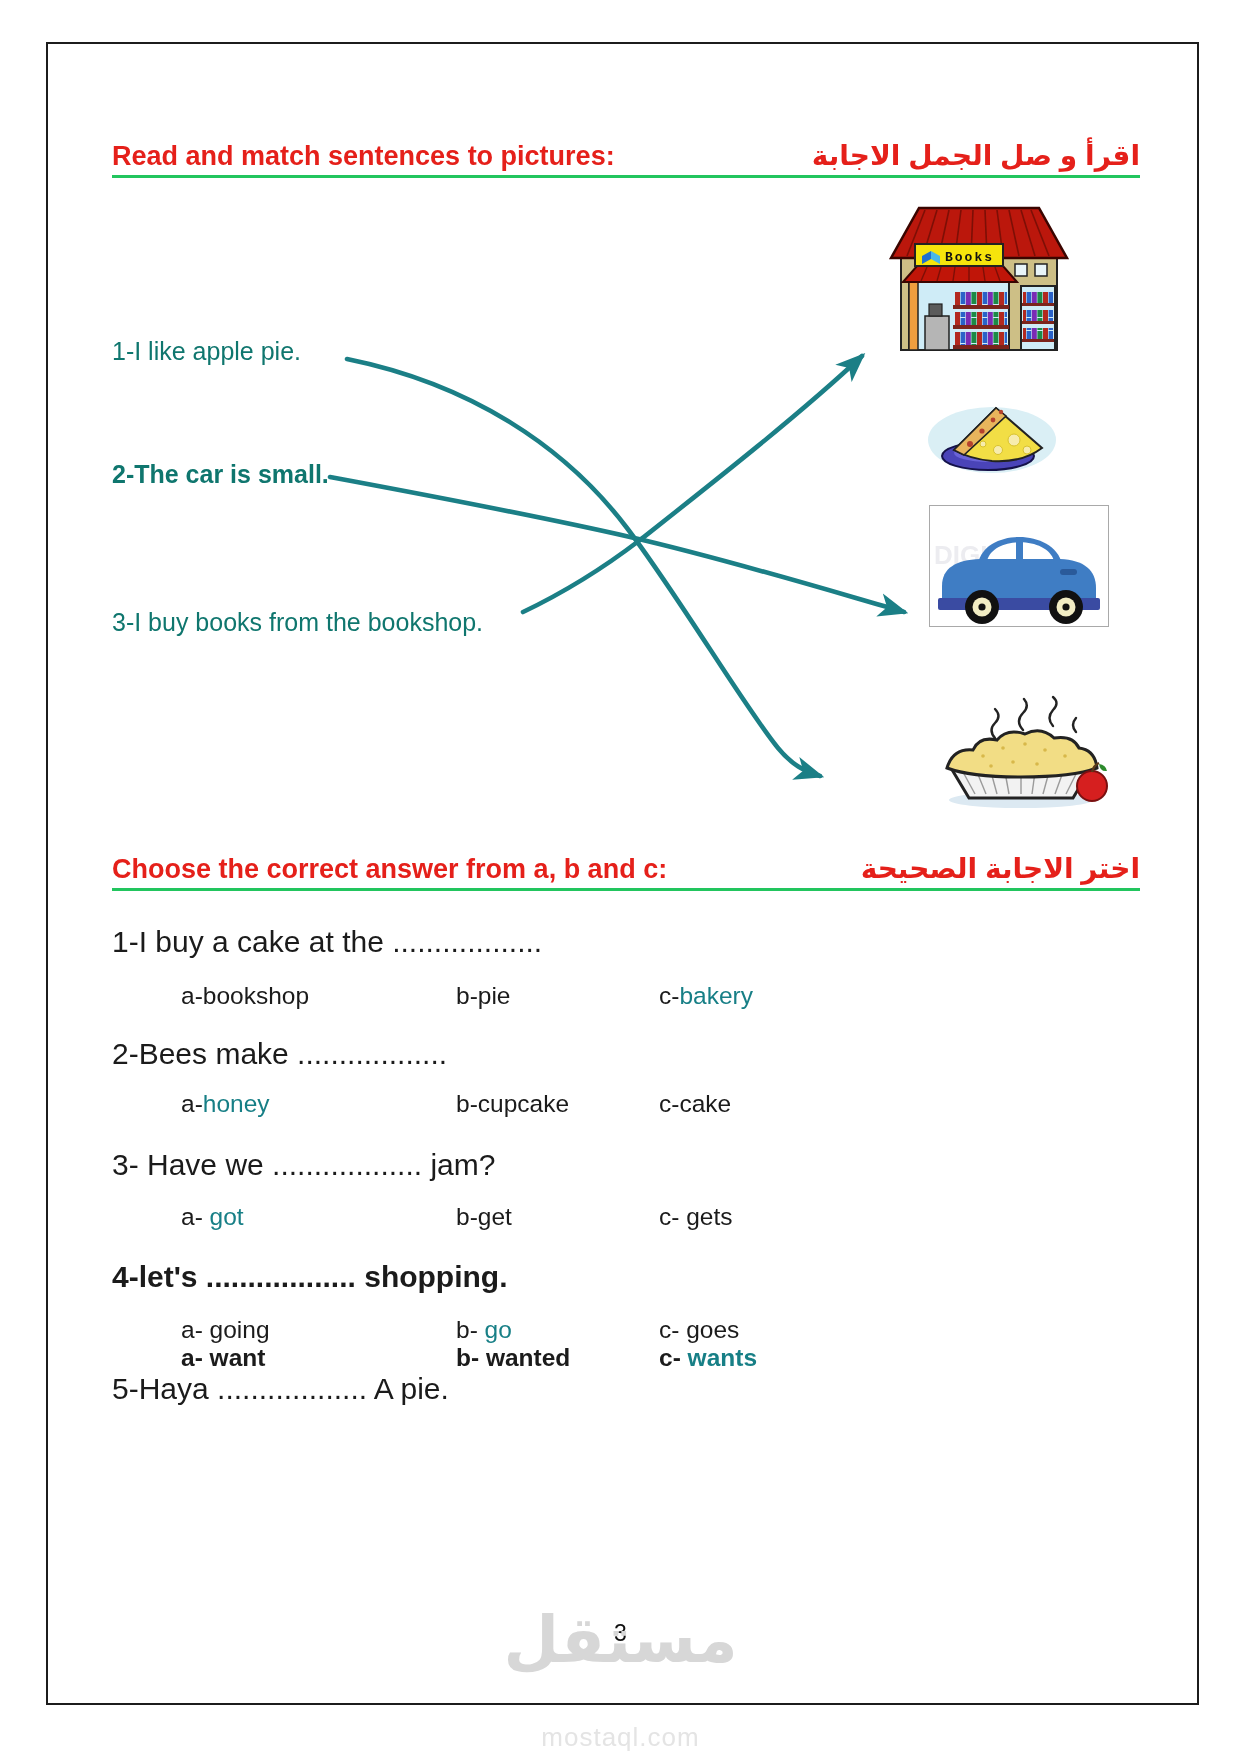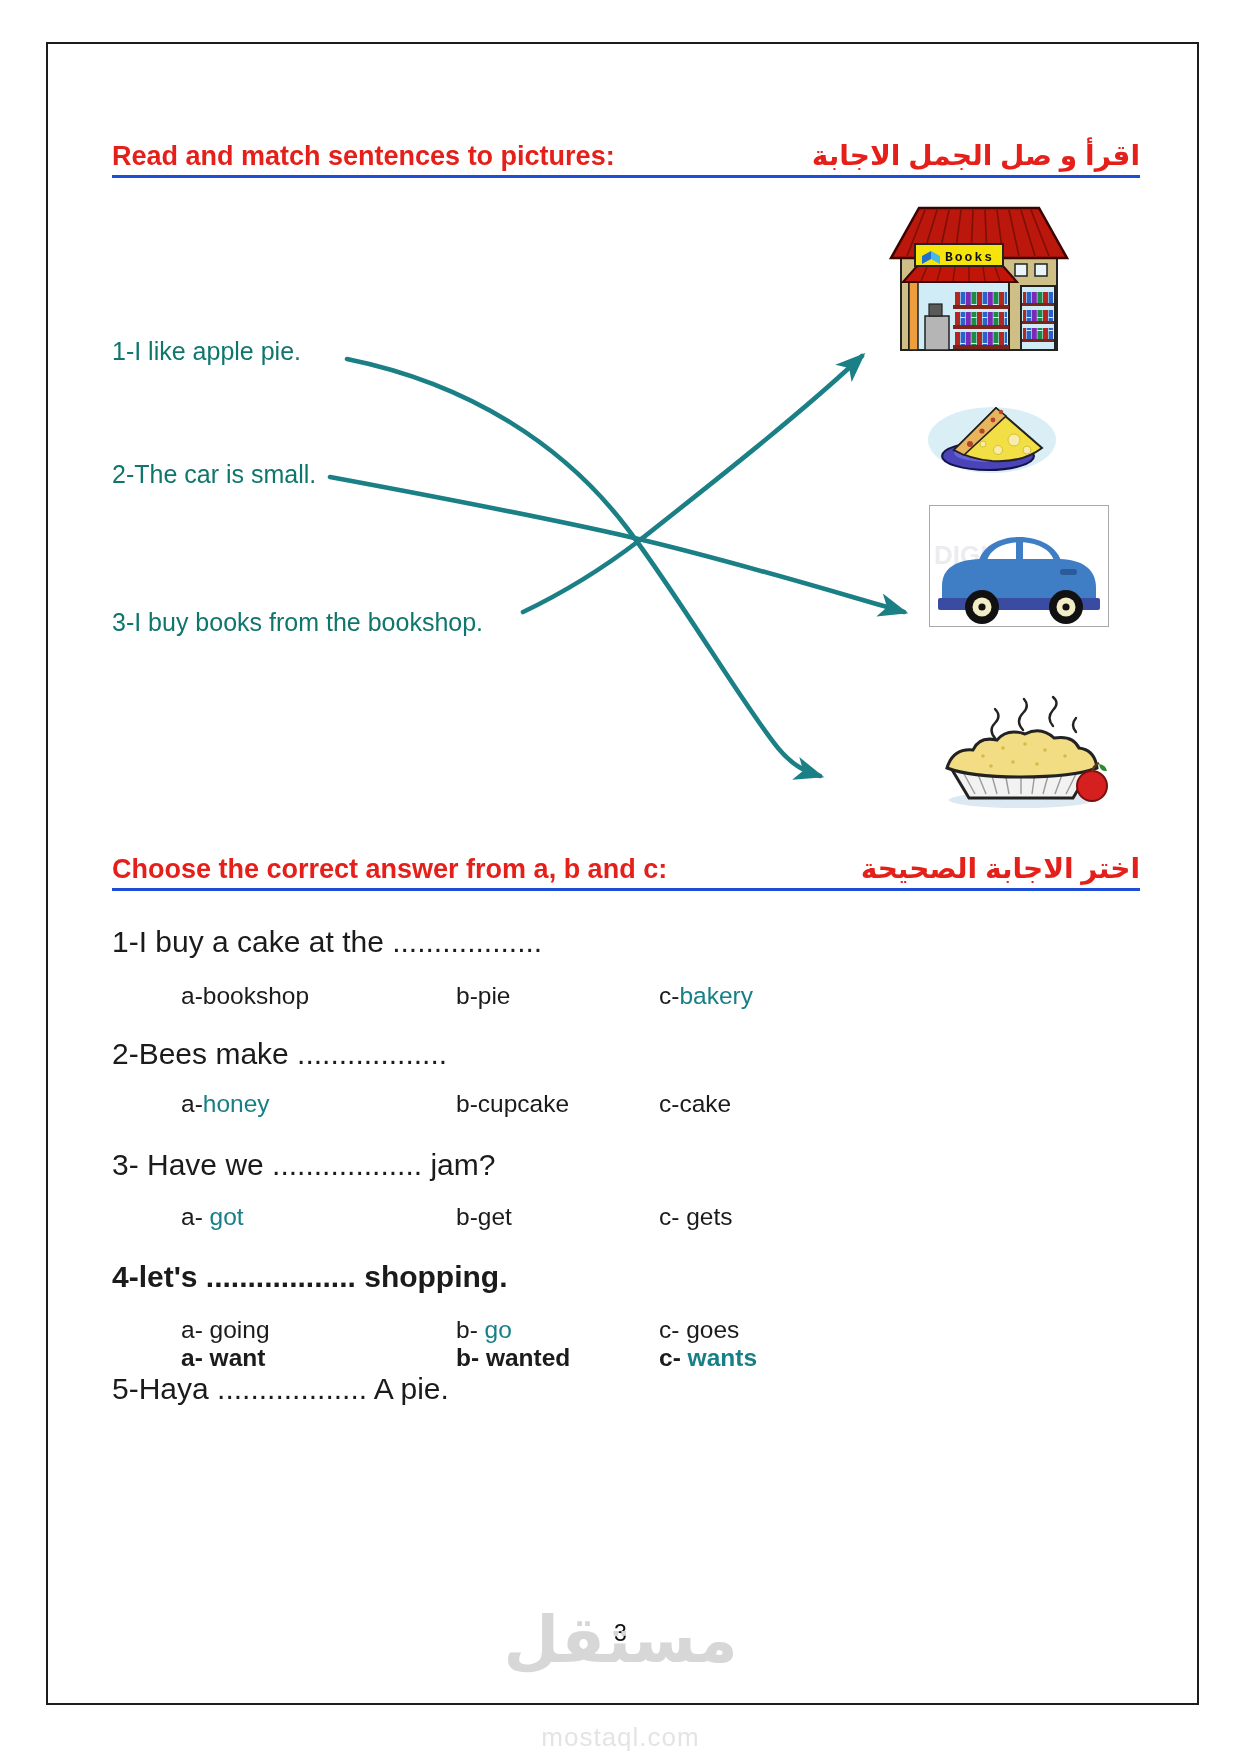--- a/index.html
+++ b/index.html
@@ -2,21 +2,21 @@
 <html><head>
 <meta charset="utf-8">
 <style>
   html,body{margin:0;padding:0;background:#ffffff;}
   body{width:1241px;height:1755px;position:relative;overflow:hidden;
        font-family:"Liberation Sans","DejaVu Sans",sans-serif;color:#1b1b1b;}
   .frame{position:absolute;left:46px;top:42px;width:1149px;height:1659px;
          border:2px solid #1c1c1c;}
   .heading{position:absolute;left:112px;width:1028px;display:flex;
            justify-content:space-between;align-items:flex-end;
-           border-bottom:3px solid #1d4ed8;padding-bottom:3px;
+           border-bottom:3px solid #22c55e;padding-bottom:3px;
            color:#e5201a;font-weight:bold;font-size:27px;}
   .heading .ar{direction:rtl;font-size:28px;}
   .sentence{position:absolute;left:112px;font-size:25px;color:#0f766e;white-space:nowrap;}
   .q-text{position:absolute;left:112px;font-size:30px;white-space:nowrap;}
   .opt-row{position:absolute;left:0;width:100%;height:30px;}
   .opt{position:absolute;font-size:24.5px;white-space:nowrap;}
   .opt-a{left:181px;} .opt-b{left:456px;} .opt-c{left:659px;}
   .teal{color:#177f86;}
   .pagenum{position:absolute;left:0;width:1241px;text-align:center;top:1620px;
            font-size:23px;color:#111;}
@@ -33,21 +33,21 @@
 <body>
 
 <div class="frame"></div>
 
 <div class="heading" style="top:128px;height:44px;">
   <span>Read and match sentences to pictures:</span>
   <span class="ar">اقرأ و صل الجمل الاجابة</span>
 </div>
 
 <div class="sentence" style="top:337px;">1-I like apple pie.</div>
-<div class="sentence" style="top:460px;">2-The car is small.</div>
+<div class="sentence" style="top:460px;font-weight:bold;">2-The car is small.</div>
 <div class="sentence" style="top:608px;">3-I buy books from the bookshop.</div>
 
 <svg class="arrow-layer" width="1241" height="1755" viewBox="0 0 1241 1755">
   <defs>
     <marker id="ah" viewBox="0 0 10 8" refX="8.5" refY="4" markerWidth="6.5" markerHeight="5.5" orient="auto">
       <path d="M0,0 L10,4 L0,8 L2.6,4 Z" fill="#1b7f86"></path>
     </marker>
   </defs>
   <path d="M 347,359 C 470,384 565,446 627,528 C 680,598 745,708 778,748 C 792,765 804,771 820,776" stroke="#1b7f86" stroke-width="4.6" fill="none" stroke-linecap="round" marker-end="url(#ah)"></path>
   <path d="M 330,477 C 470,503 560,521 630,537 C 730,560 834,592 904,612" stroke="#1b7f86" stroke-width="4.6" fill="none" stroke-linecap="round" marker-end="url(#ah)"></path>

